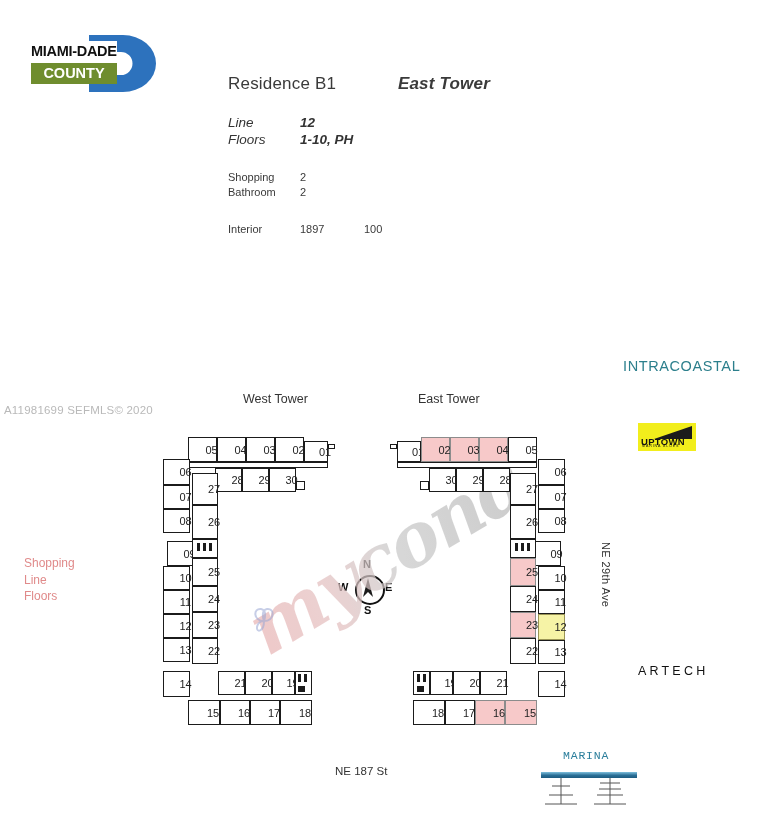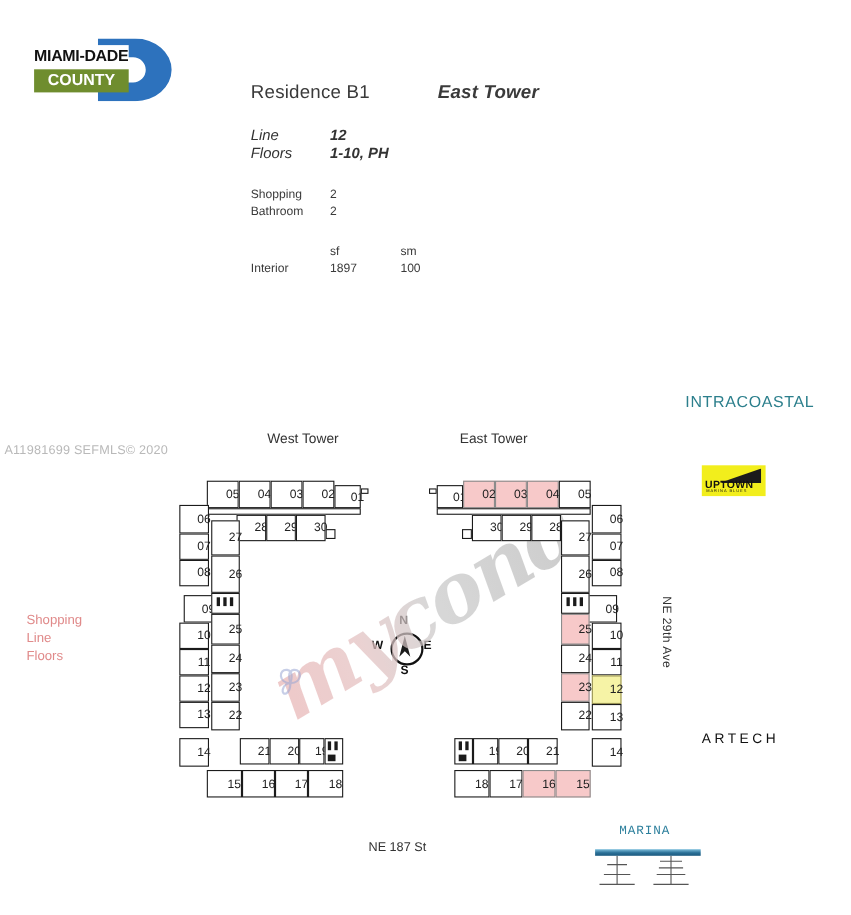--- a/index.html
+++ b/index.html
@@ -116,23 +116,20 @@
 
   <div class="small">
     <span class="k">Shopping</span><span class="v">2</span>
   </div>
   <div class="small">
     <span class="k">Bathroom</span><span class="v">2</span>
   </div>
 
   <div style="height:22px"></div>
 
-  <div class="small">
-    <span class="k"></span><span class="v">sf</span><span class="v">sm</span>
-  </div>
   <div class="small">
     <span class="k">Interior</span><span class="v">1897</span><span class="v">100</span>
   </div>
 </div>
 
 <div class="lbl" id="lbl-mls">A11981699  SEFMLS© 2020</div>
 <div class="lbl" id="lbl-intracoastal">INTRACOASTAL</div>
 <div class="lbl" id="lbl-artech">ARTECH</div>
 <div class="lbl" id="lbl-ne29">NE 29th Ave</div>
 <div class="lbl" id="lbl-ne187">NE 187 St</div>

